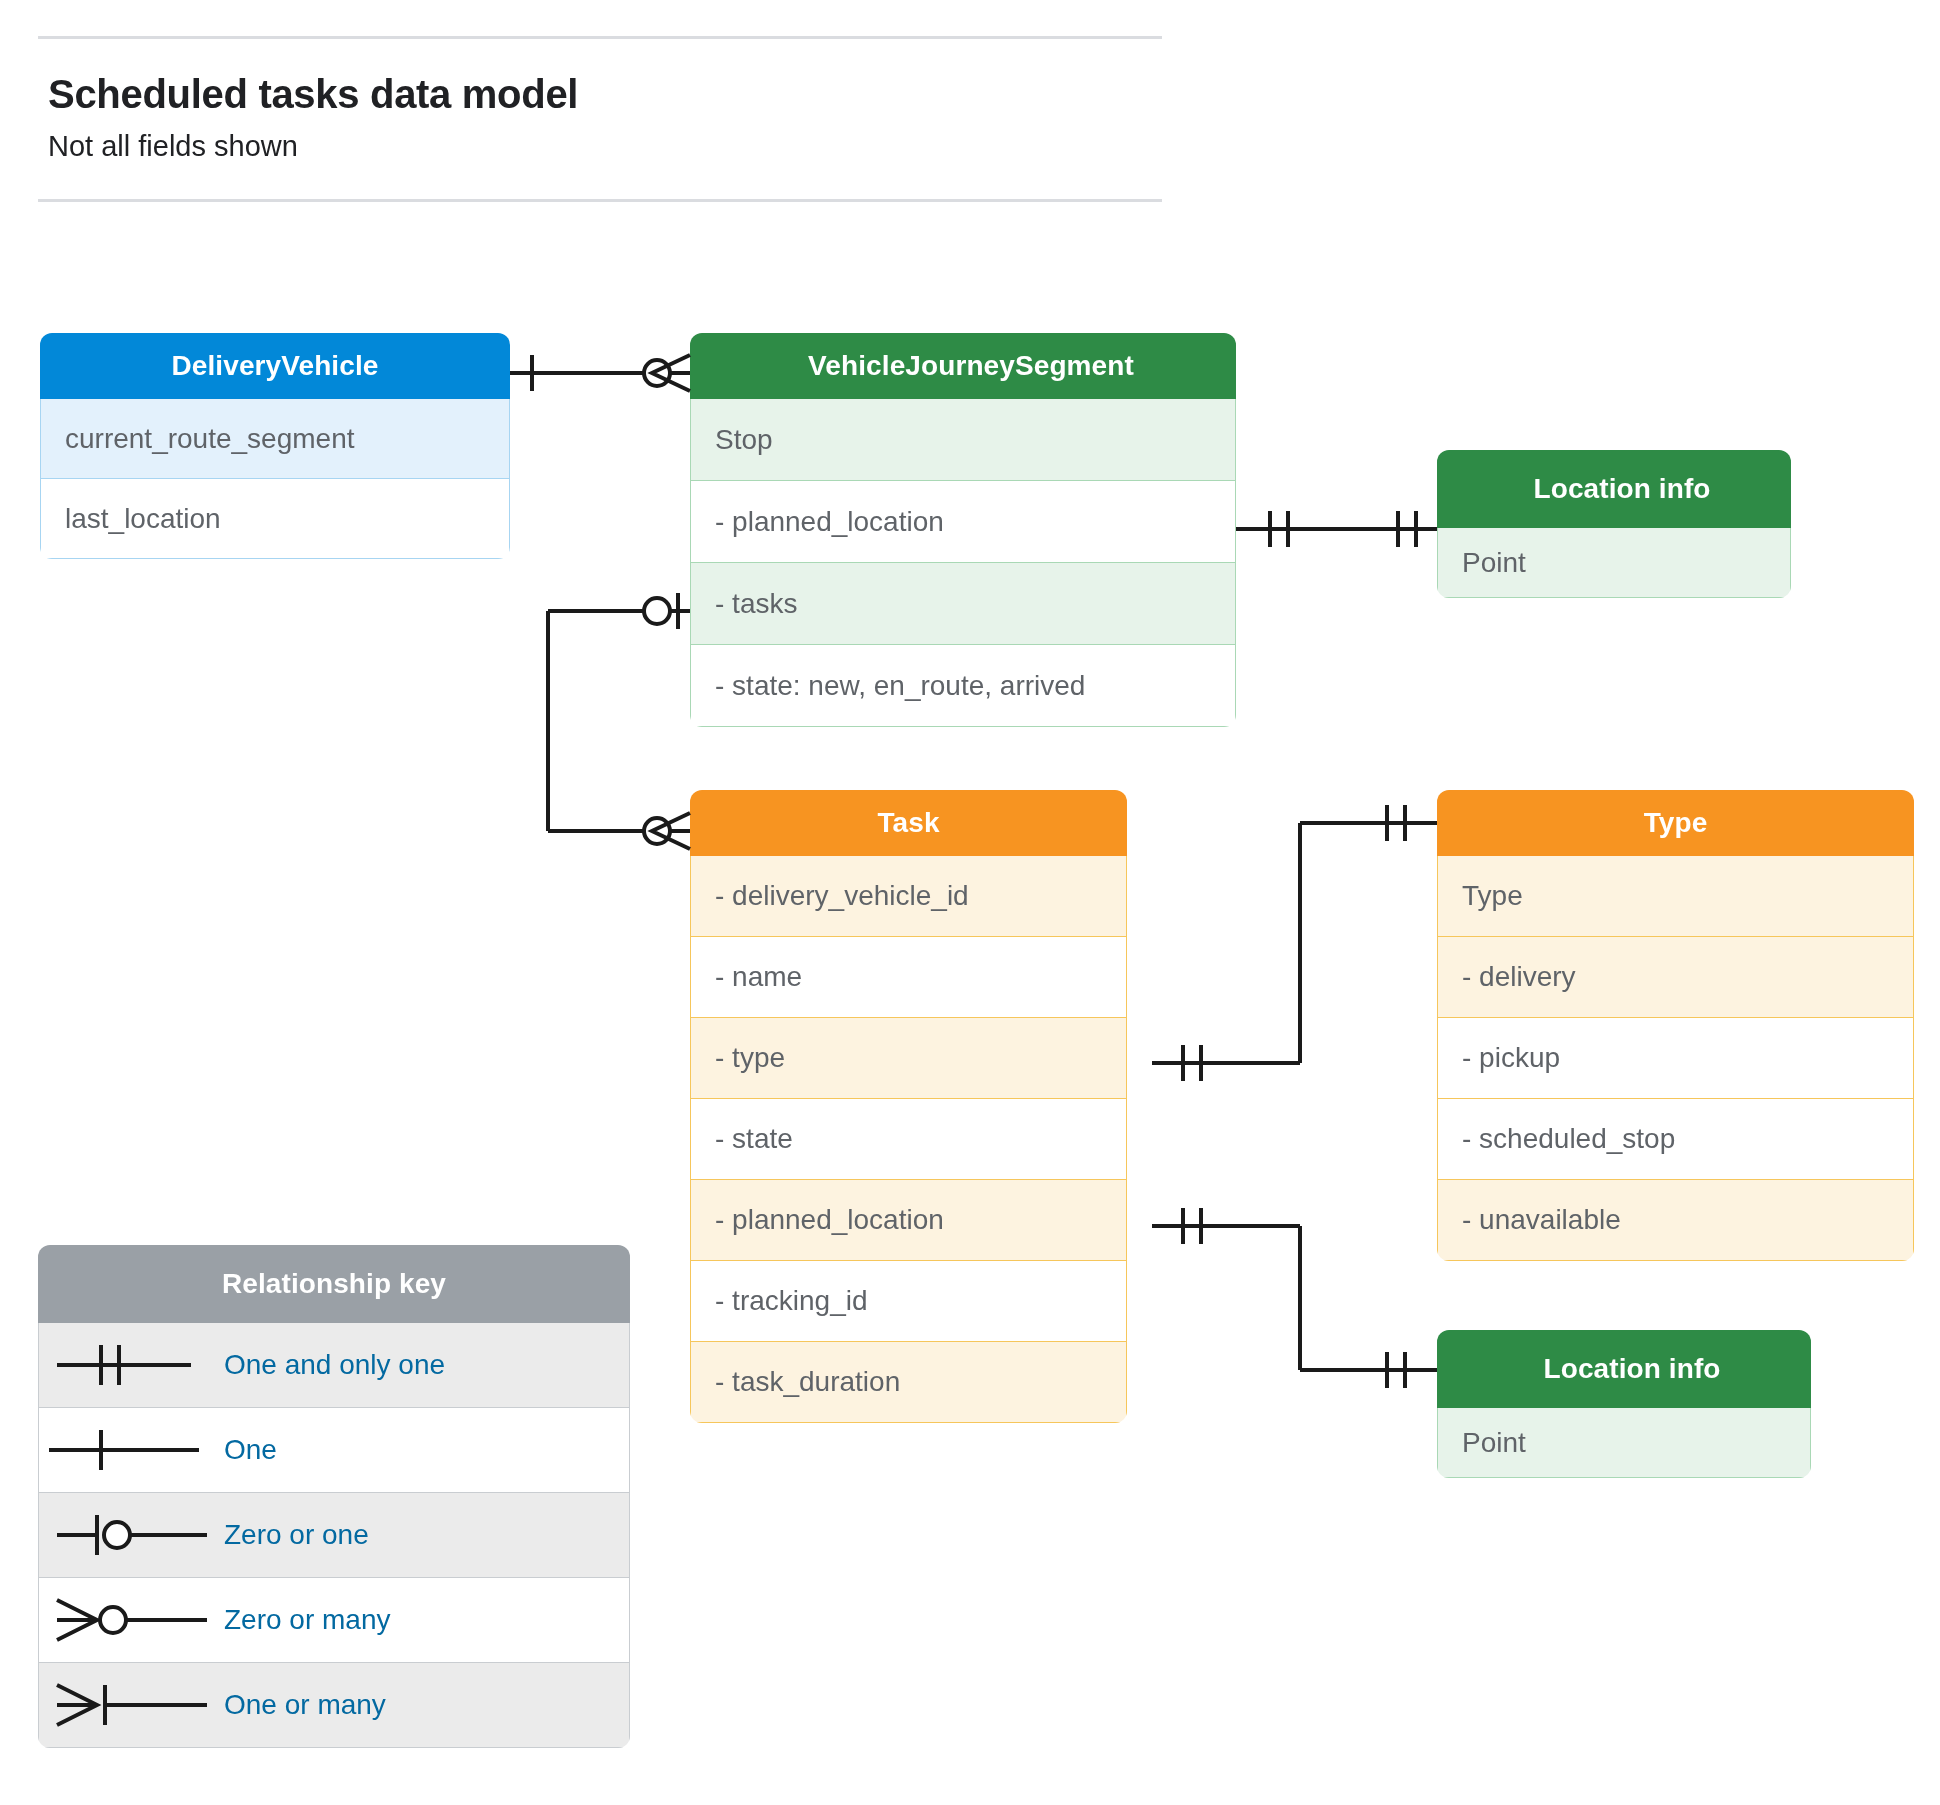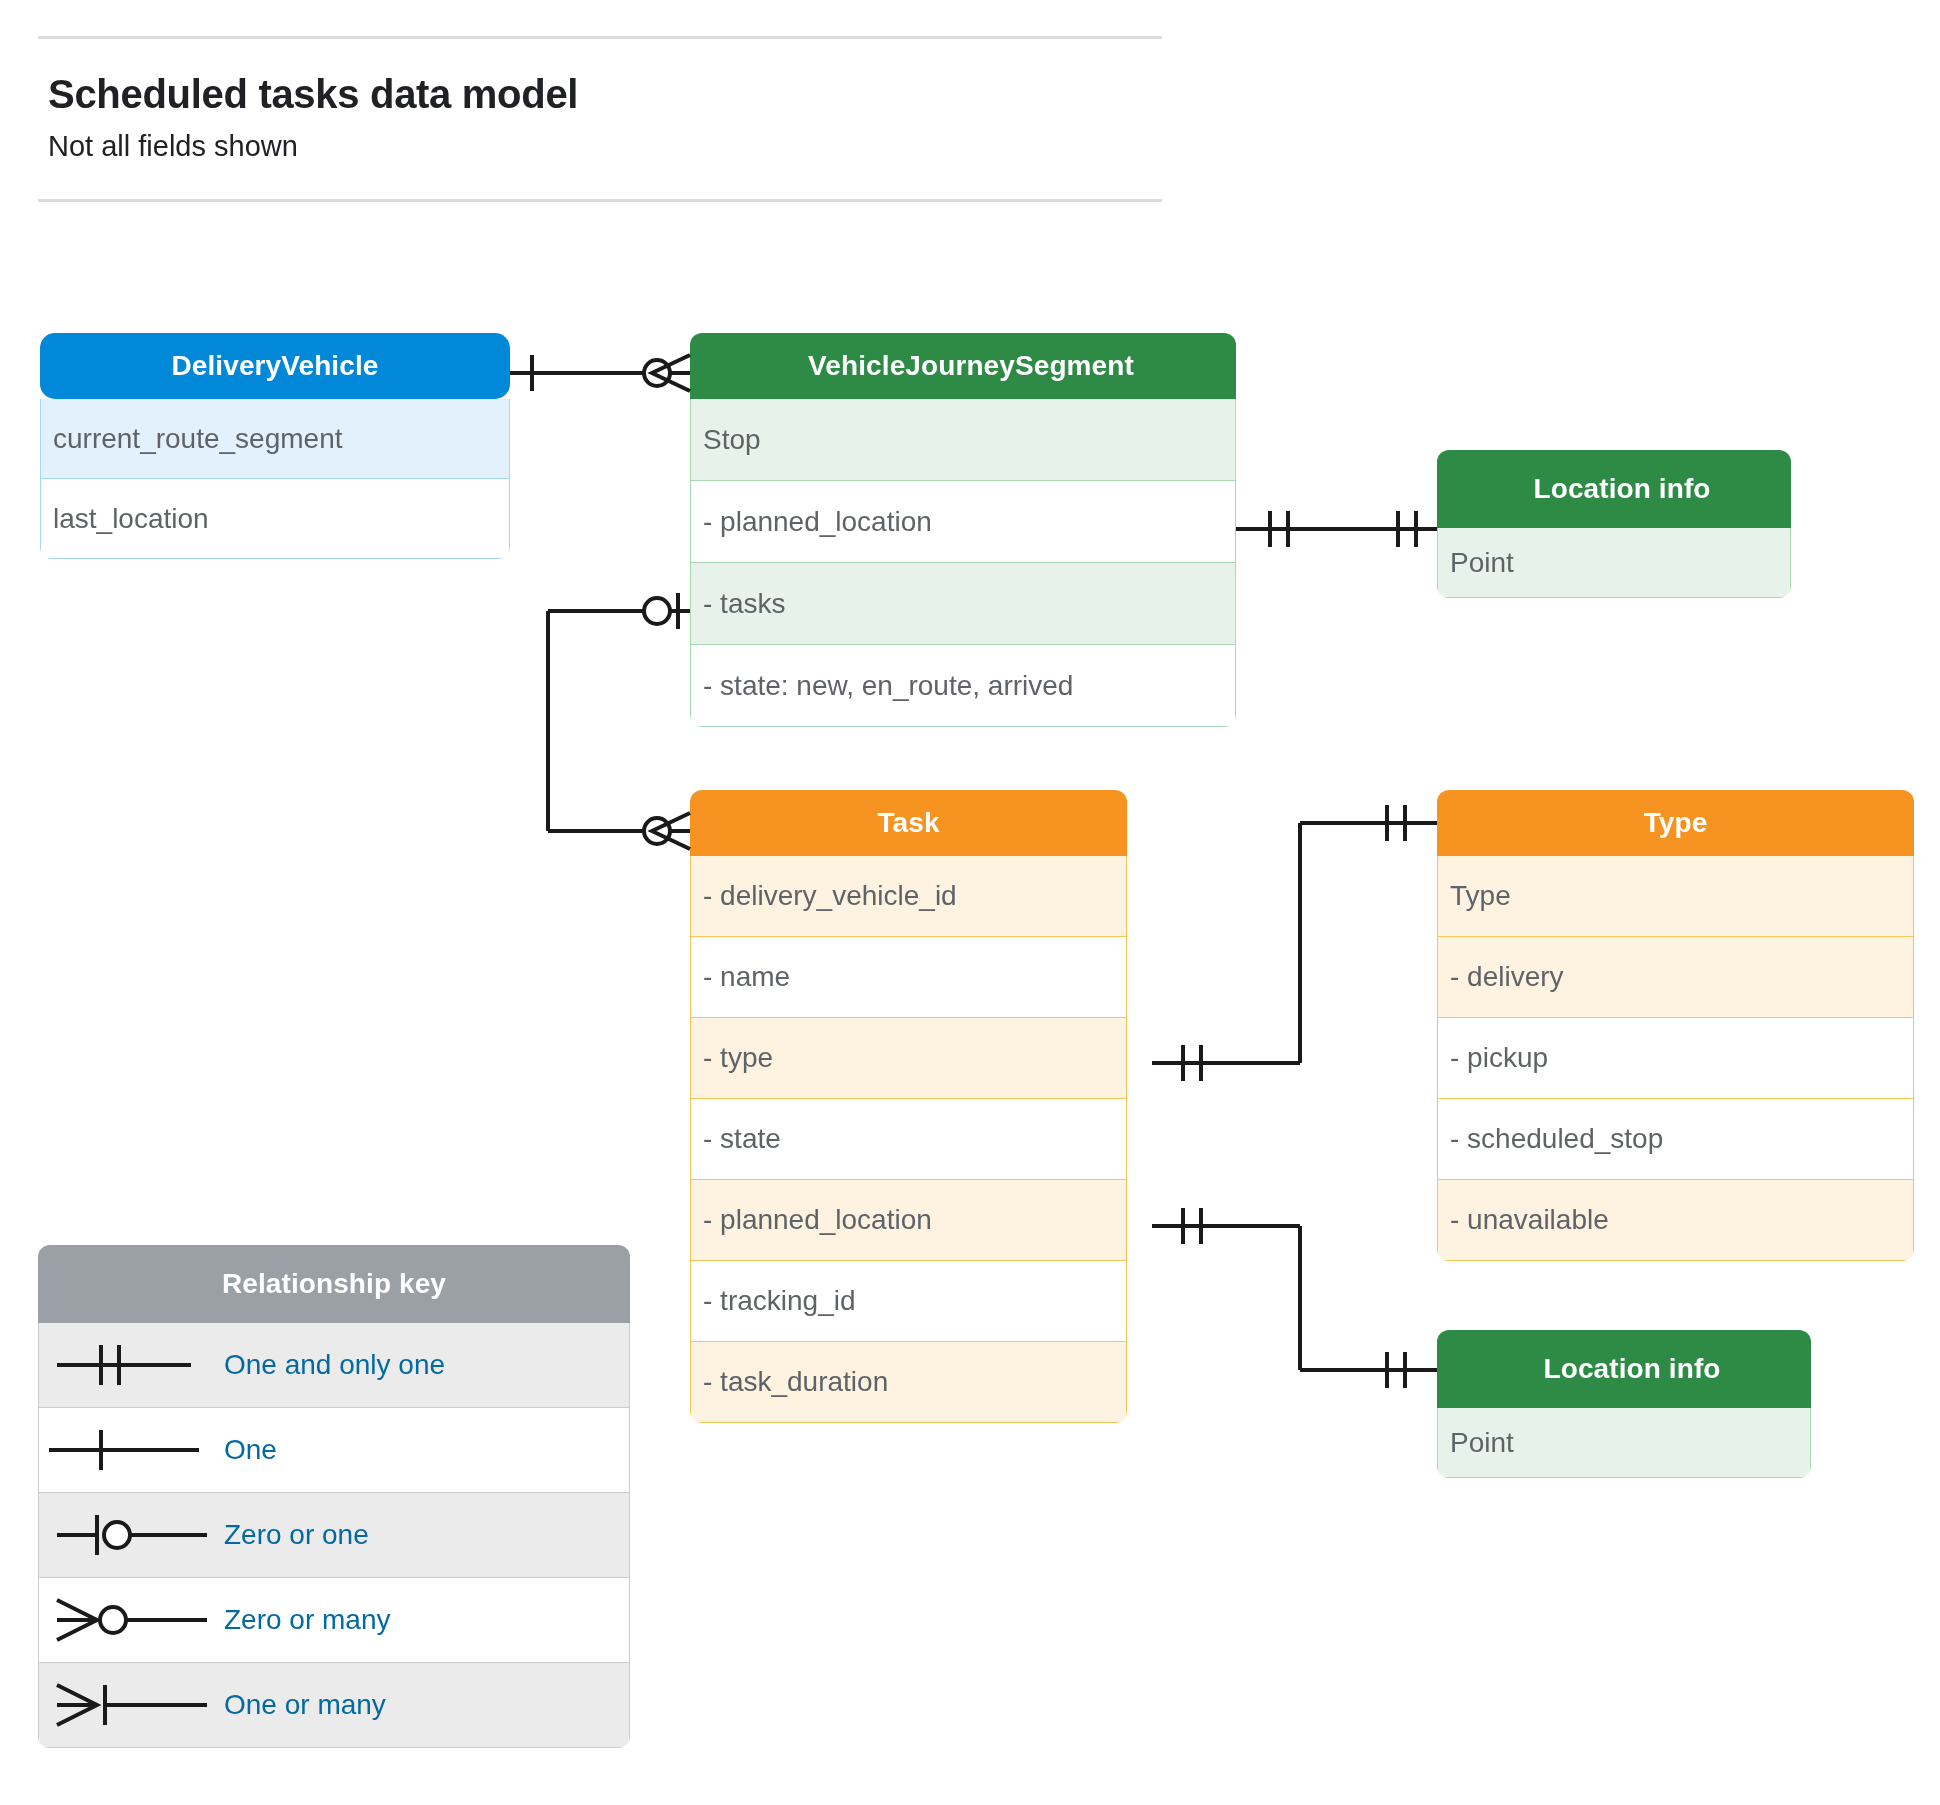--- a/index.html
+++ b/index.html
@@ -66,21 +66,21 @@
     justify-content:center;
     letter-spacing:0.1px;
   }
   .entity .row{
     box-sizing:border-box;
     width:100%;
     display:flex;
     align-items:center;
     color:#5f6368;
     font-size:28px;
-    padding-left:12px;
+    padding-left:24px;
     white-space:nowrap;
     border-left:1.5px solid transparent;
     border-right:1.5px solid transparent;
     border-bottom:1.5px solid transparent;
   }
 
   
   .blue .hdr{background:#0288d8;}
   .blue .row{border-color:#a7d5f2;}
   .blue .row.alt{background:#e3f1fc;}
@@ -99,21 +99,21 @@
   .orange .row.plain{background:#ffffff;}
 
   
   .grey .hdr{background:#9aa0a6;}
   .grey .row{border-color:#c9cdd1;}
   .grey .row.alt{background:#ebebeb;}
   .grey .row.plain{background:#ffffff;}
 
   
   #ent-delivery-vehicle{left:40px;  top:333px;  width:470px;}
-  #ent-delivery-vehicle .hdr{height:66px;border-radius:15px;}
+  #ent-delivery-vehicle .hdr{height:66px;}
   #ent-delivery-vehicle .row{height:80px;}
 
   #ent-vehicle-journey-segment{left:690px; top:333px; width:546px;}
   #ent-vehicle-journey-segment .hdr{height:66px;}
   #ent-vehicle-journey-segment .row{height:82px;}
 
   #ent-location-info-top{left:1437px; top:450px; width:354px;}
   #ent-location-info-top .hdr{height:78px;}
   #ent-location-info-top .row{height:70px;}
 

